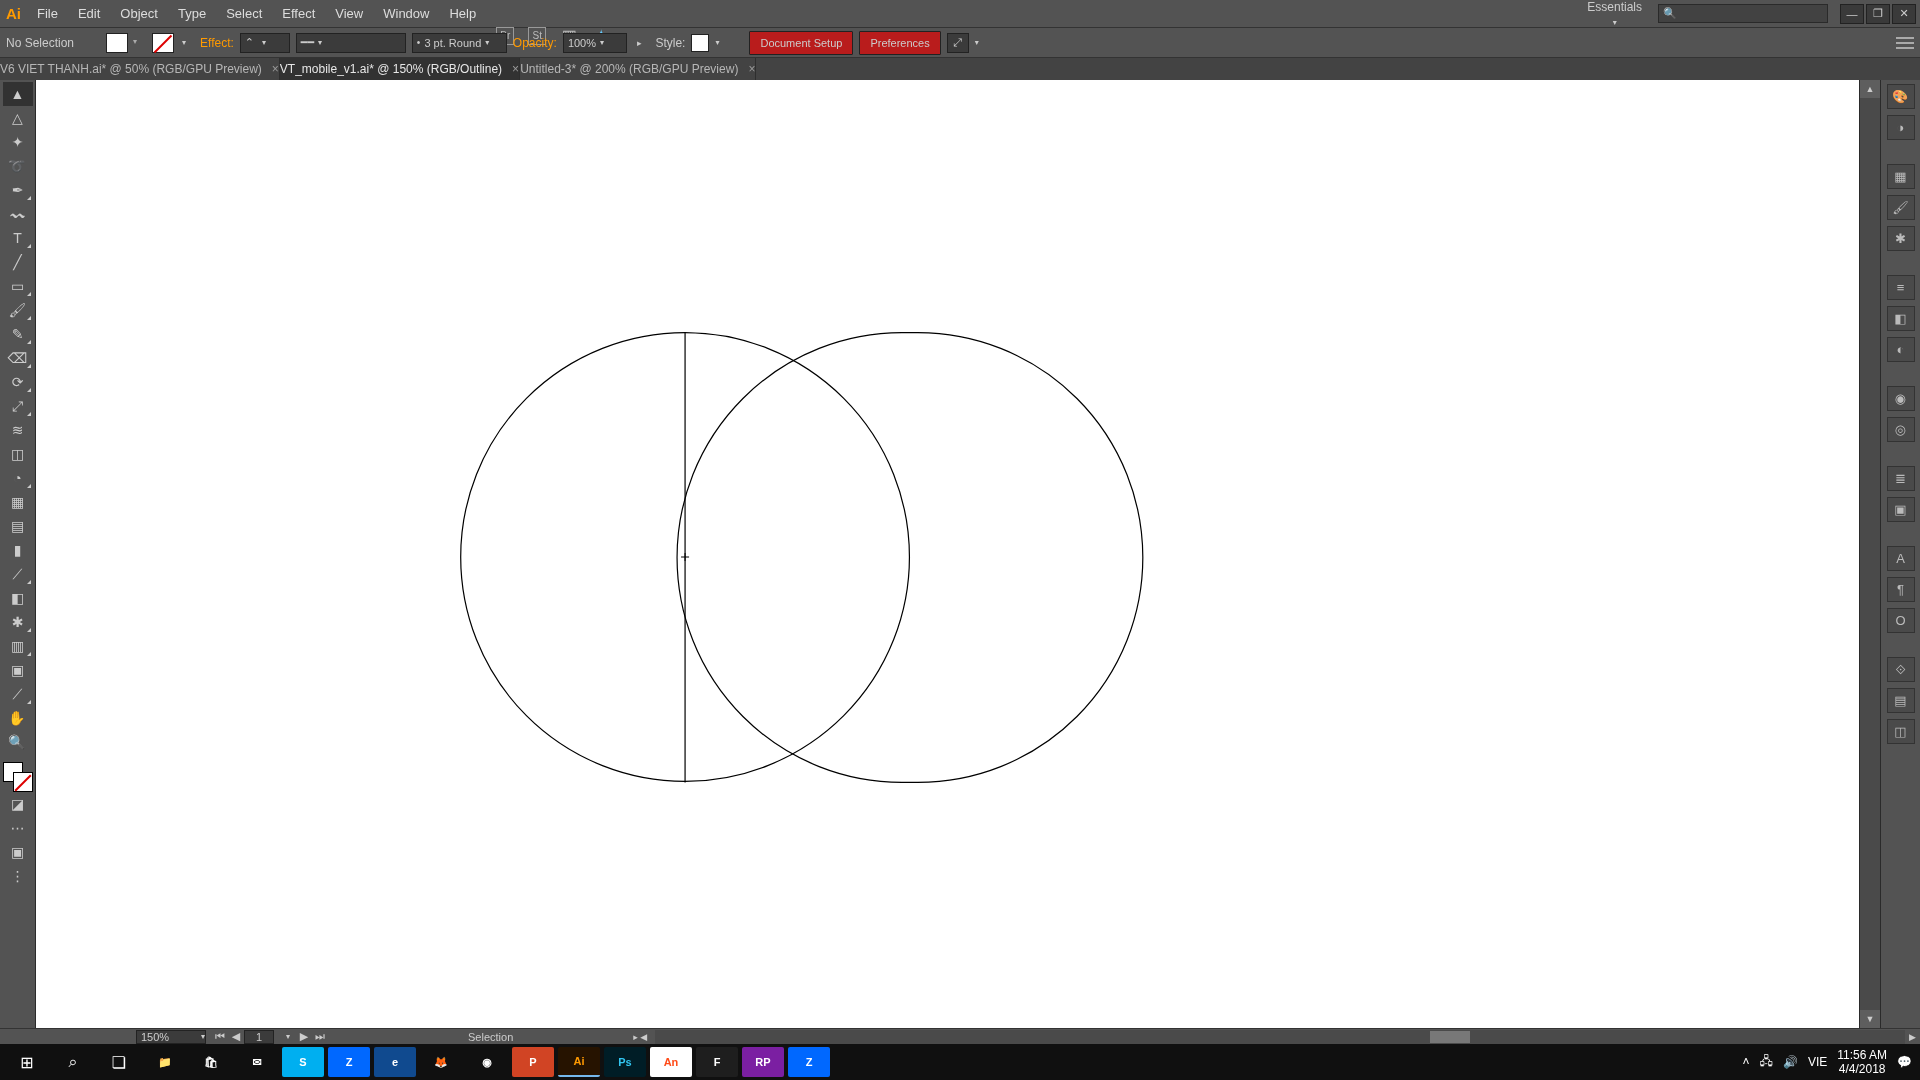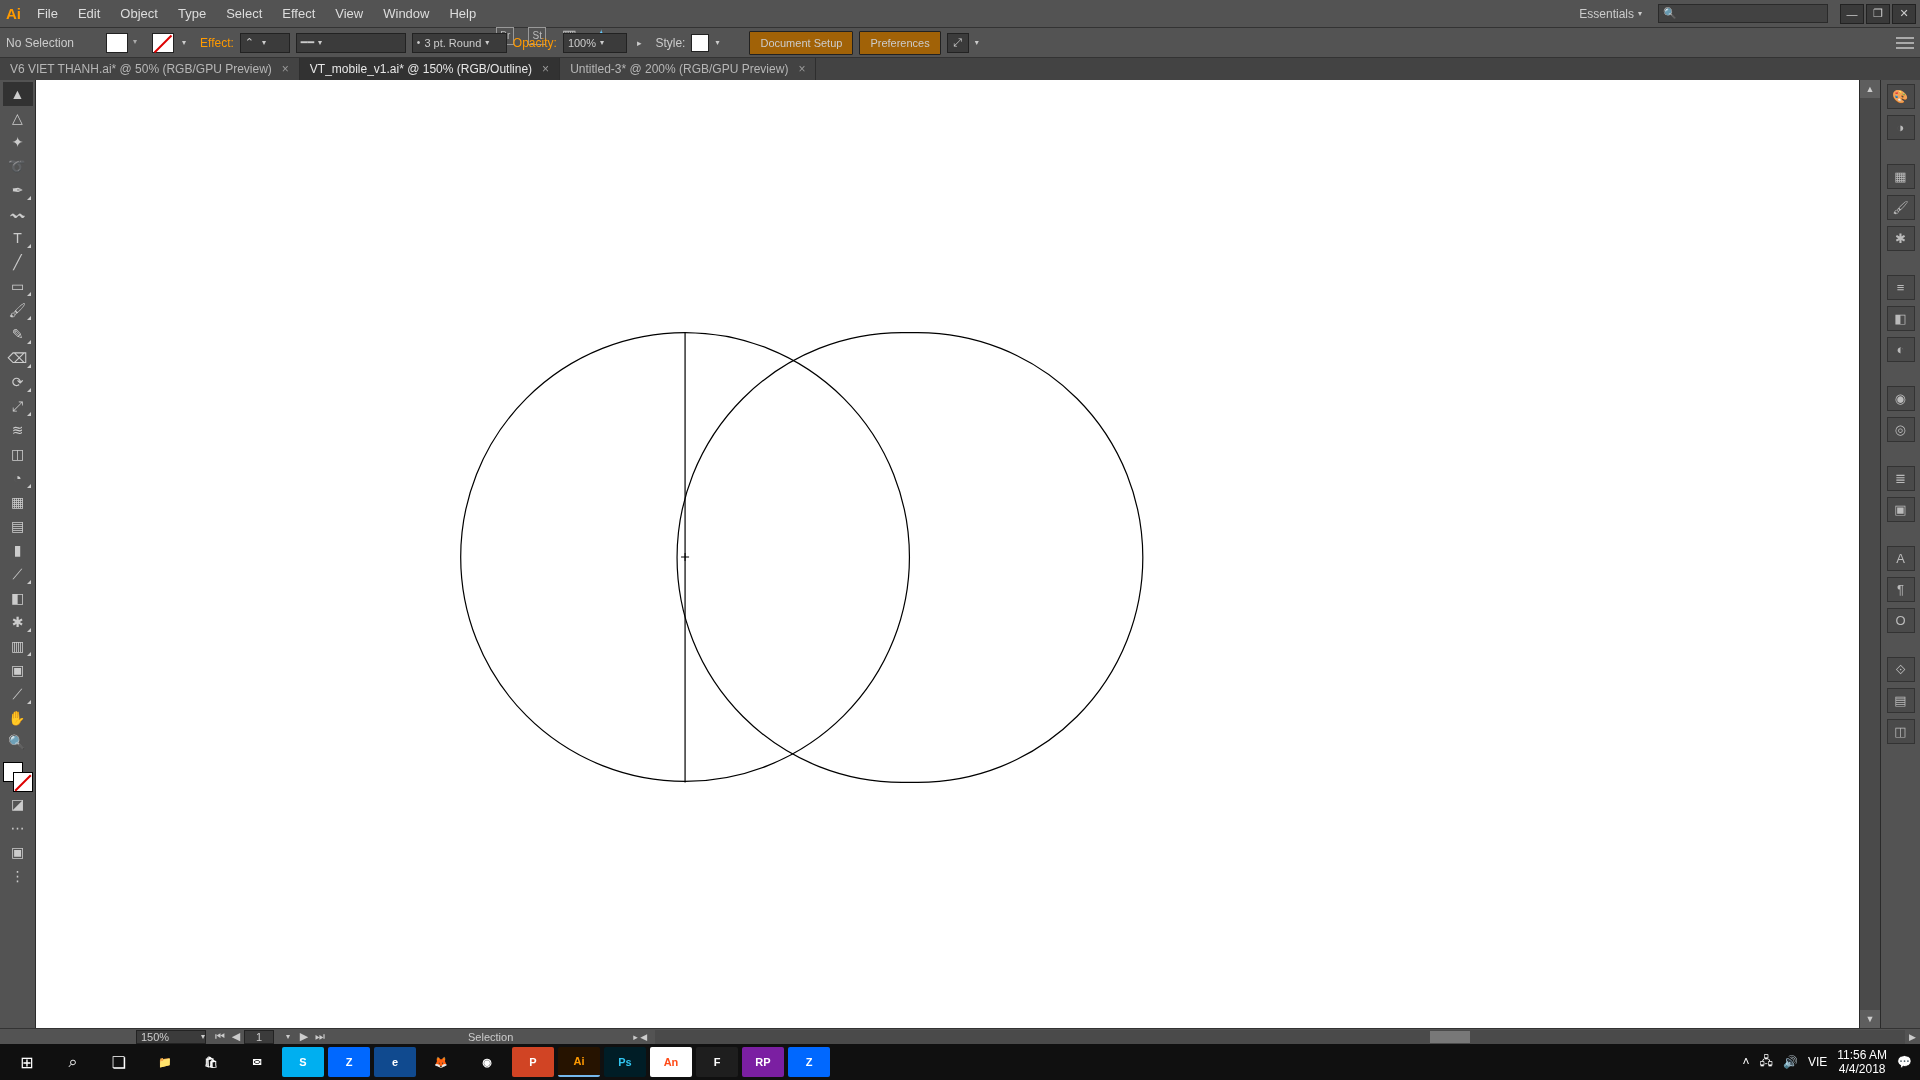--- a/index.html
+++ b/index.html
@@ -7,45 +7,45 @@
 
 
 .menubar { display:flex; align-items:center; height:27px; background:#535353; color:#ddd; font-size:13px; }
 .app-logo { width:27px; height:27px; display:flex; align-items:center; justify-content:center; color:#ff9a00; font-weight:bold; font-size:15px;}
 .menus { display:flex; }
 .menu-item { padding:0 10px; line-height:27px; cursor:default; }
 .menu-right-icons { display:flex; gap:14px; margin-left:10px; align-items:center;}
 .mri { width:18px; height:18px; border:1px solid #999; font-size:10px; display:flex; align-items:center; justify-content:center; color:#bbb;margin-top:44px;}
 .mri.nb { border:none; font-size:16px; }
 .menubar-right { margin-left:auto; display:flex; align-items:center; gap:10px; padding-right:4px;}
-.workspace { font-size:12px; color:#ccc; padding:0 6px; display:flex; align-items:center; gap:4px;}
+.workspace { font-size:12px; color:#ccc; padding:0 6px; display:flex; align-items:center; gap:4px;flex-direction:column;}
 .search-box { width:170px; height:19px; background:#424242; border:1px solid #2a2a2a; display:flex; align-items:center; padding-left:4px;}
 .search-box .mag { color:#aaa; font-size:11px;}
 .win-btns { display:flex; }
 .win-btn { width:24px; height:20px; background:#3a3a3a; border:1px solid #222; display:flex; align-items:center; justify-content:center; color:#ccc; font-size:11px; margin-left:2px;}
 
 
 .controlbar { display:flex; align-items:center; height:31px; background:#535353; border-top:1px solid #333; border-bottom:1px solid #333; color:#ccc; font-size:12px; padding:0 6px; gap:6px;}
 .ctrl-label { color:#ccc; }
 .fill-swatch { width:22px; height:20px; background:#fff; border:1px solid #222; position:relative;}
 .fill-swatch .dd { position:absolute; right:-10px; top:3px; font-size:8px; color:#aaa;}
 .stroke-swatch { width:22px; height:20px; background:#fff; border:1px solid #222; position:relative;}
 .stroke-swatch::after{content:"";position:absolute;left:-2px;right:-2px;top:50%;height:2px;background:#d00;transform:rotate(-45deg);}
 .sel-box { height:20px; background:#3b3b3b; border:1px solid #222; display:flex; align-items:center; padding:0 4px; font-size:11px; color:#ccc; gap:4px;}
 .sel-box .dd { font-size:8px; }
 .stroke-lbl { color:#ff9a00; }
 .opacity-lbl { color:#ff9a00; }
-.btn { height:24px; background:#a16207; border:1px solid #222; padding:0 10px; font-size:11px; display:flex; align-items:center; border-radius:1px;}
+.btn { height:24px; background:#b91c1c; border:1px solid #222; padding:0 10px; font-size:11px; display:flex; align-items:center; border-radius:1px;}
 .ctrl-spacer { flex:1; }
 .ham { width:18px; height:18px; display:flex; flex-direction:column; justify-content:center; gap:3px;}
 .ham span{height:2px;background:#aaa;}
 
 
 .doc-tabs { display:flex; height:22px; background:#434343; font-size:12px; align-items:flex-end;}
-.doc-tab { height:22px; display:flex; align-items:center; padding:0 10px; color:#b6b6b6; border-right:1px solid #2e2e2e; }
+.doc-tab { height:22px; display:flex; align-items:center; padding:0 0; color:#b6b6b6; border-right:1px solid #2e2e2e; }
 .doc-tab.active { background:#323232; color:#e7e7e7; }
 .doc-tab .x { margin-left:10px; color:#999; font-size:12px;}
 
 
 .workzone { display:flex; height:calc(1080px - 27px - 31px - 22px - 16px - 36px); }
 .toolbox { width:36px; background:#535353; display:flex; flex-direction:column; align-items:center; padding-top:2px; gap:0; border-right:1px solid #2a2a2a;}
 .tool { width:30px; height:24px; display:flex; align-items:center; justify-content:center; color:#ccc; font-size:14px; position:relative;}
 .tool.sel { background:#323232; }
 .tool .corner { position:absolute; right:2px; bottom:2px; width:0; height:0; border-right:4px solid #ccc; border-top:4px solid transparent;}
 .fillstroke { margin-top:8px; width:30px; height:30px; position:relative;}

